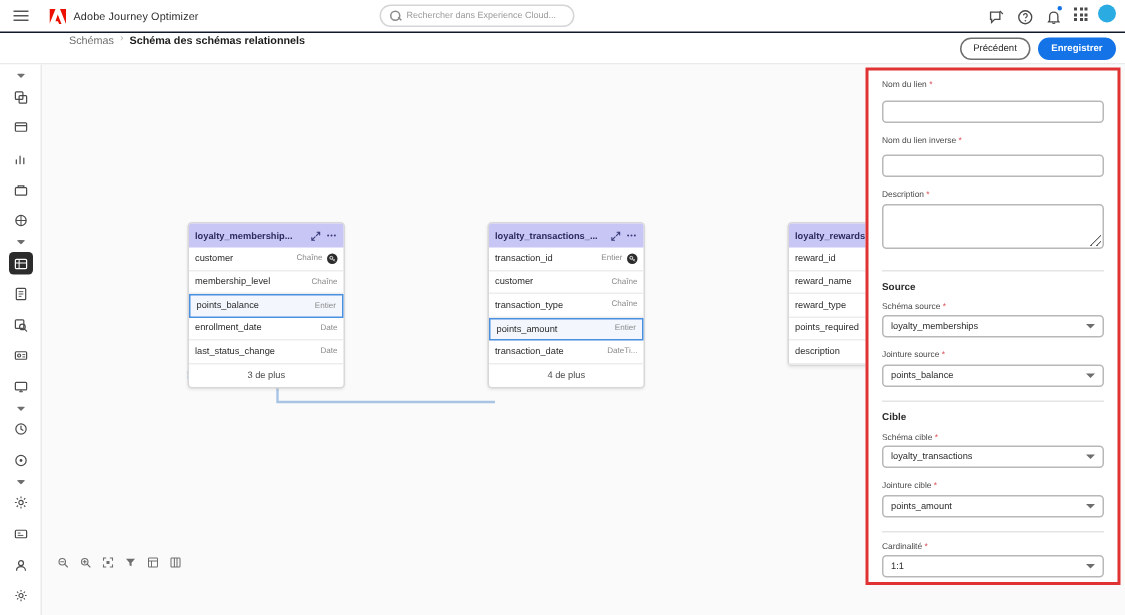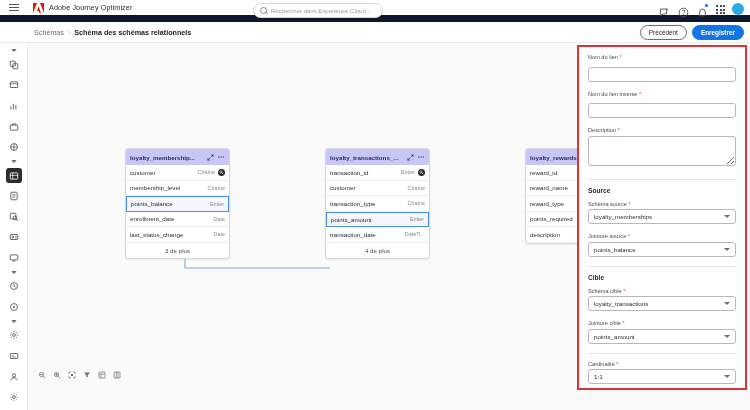--- a/index.html
+++ b/index.html
@@ -7,21 +7,21 @@
     width: 750px; height: 410px;
     background: #ffffff;
     font-family: "Liberation Sans", sans-serif;
     overflow: hidden;
   }
   .app { position: relative; width: 750px; height: 410px; background: #fafafa; }
 
   
   .topbar {
     position: absolute; top: 0; left: 0; width: 750px; height: 22px;
-    background: #ffffff; border-bottom: 7px solid #0f172a;
+    background: #ffffff; border-bottom: 1px solid #0f172a;
     display: flex; align-items: center;
   }
   .hamburger { width: 28px; display: flex; flex-direction: column; align-items: center; gap: 2px; cursor: pointer; }
   .hamburger span { display: block; width: 10px; height: 1px; background: #555; }
   .adobe-logo { width: 11px; height: 10px; margin-left: 5px; position: relative; }
   .adobe-logo svg { display: block; }
   .app-title { font-size: 7.2px; color: #2c2c2c; margin-left: 5px; letter-spacing: .1px; }
   .searchwrap { position: absolute; left: 253px; top: 3px; width: 130px; height: 15px; }
   .searchbox {
     width: 100%; height: 100%; border: 1px solid #d5d5d5; border-radius: 8px;
@@ -34,21 +34,21 @@
   .ticon { width: 11px; height: 11px; position: relative; cursor: pointer; color: #4a4a4a; }
   .badge-dot { position: absolute; top: -1px; right: -1px; width: 5px; height: 5px; border-radius: 50%; background: #1473e6; border: 1px solid #fff; }
   .avatar { width: 12px; height: 12px; border-radius: 50%; background: #2aace3; }
   .appgrid { display: grid; grid-template-columns: repeat(3,2px); grid-template-rows: repeat(3,2px); gap: 1.5px; }
   .appgrid i { background: #4a4a4a; display: block; }
 
   
   .crumbrow {
     position: absolute; top: 22px; left: 0; width: 750px; height: 21px;
     background: #ffffff; border-bottom: 1px solid #eaeaea;
-    display: flex; align-items: center; padding-left: 34px;
+    display: flex; padding-left: 46px;
   }
   .crumb { font-size: 7.2px; color: #6e6e6e; }
   .crumb-sep { font-size: 7px; color: #b0b0b0; margin: 0 4px; }
   .crumb-current { font-size: 7.2px; color: #1b1b1b; font-weight: bold; }
   .btns { position: absolute; right: 6px; top: 3px; display: flex; gap: 5px; align-items: center; }
   .btn {
     height: 15px; border-radius: 8px; font-size: 6.4px; display: flex; align-items: center;
     justify-content: center; padding: 0 8px; cursor: pointer; white-space: nowrap;
   }
   .btn-secondary { border: 1px solid #6e6e6e; color: #2c2c2c; background: #fff; }

